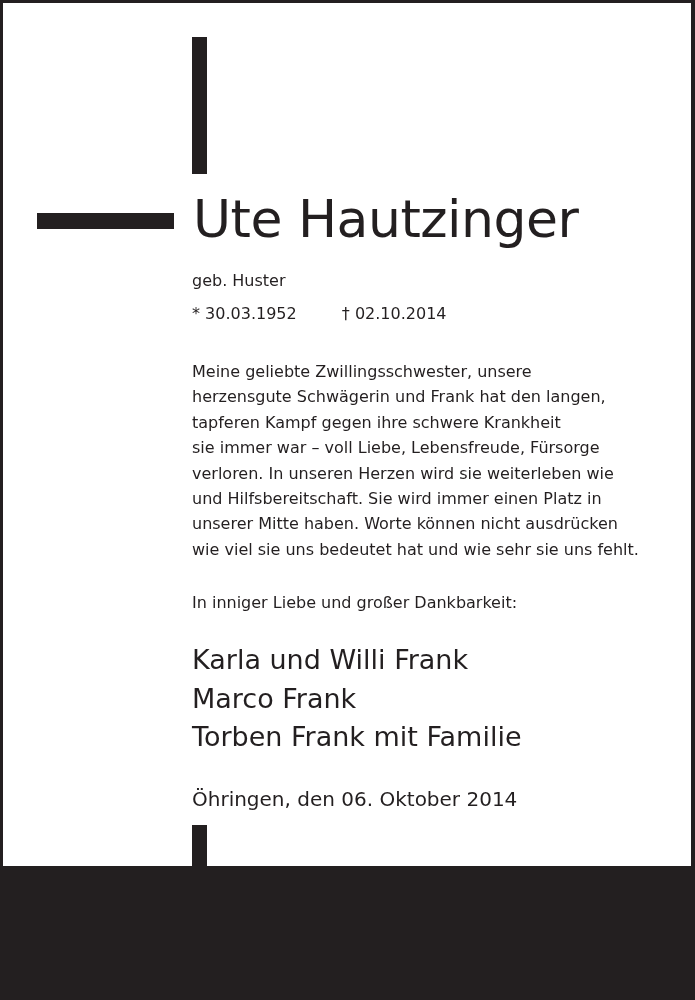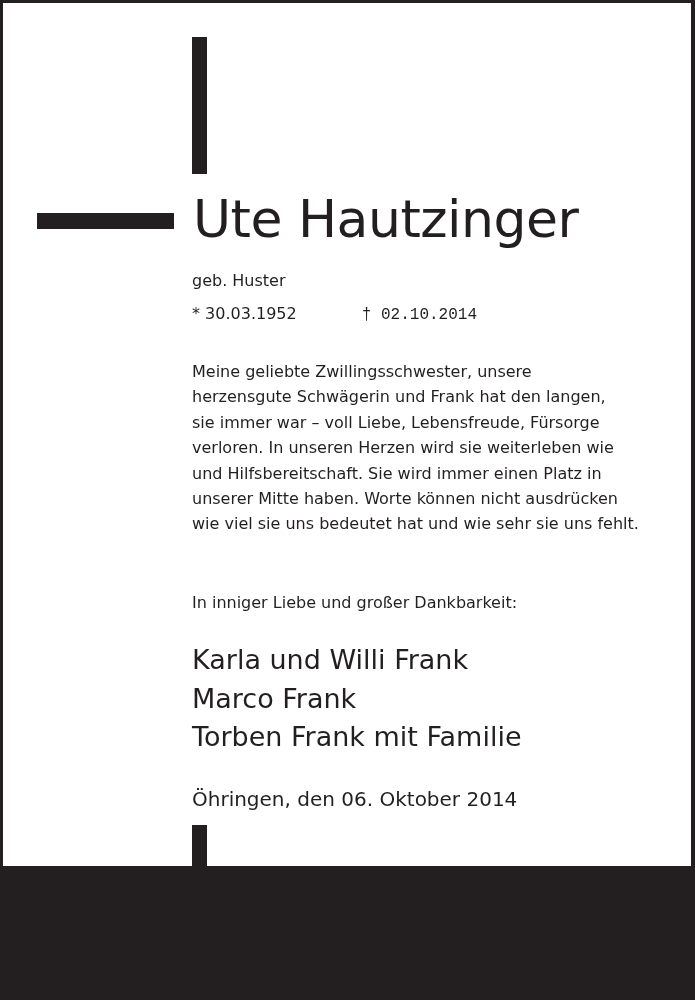--- a/index.html
+++ b/index.html
@@ -17,21 +17,21 @@
   .bar-top { left: 189px; top: 34px; width: 15px; height: 137px; }
   .bar-left { left: 34px; top: 210px; width: 137px; height: 16px; }
   .bar-bottom { left: 189px; top: 822px; width: 15px; height: 137px; }
   .name {
     position: absolute; left: 190px; top: 186px;
     font-size: 52px; letter-spacing: -0.5px; line-height: 60px; white-space: nowrap;
   }
   .maiden { position: absolute; left: 189px; top: 267px; font-size: 16px; line-height: 22px; }
   .dates { position: absolute; left: 189px; top: 300px; font-size: 16px; line-height: 22px; white-space: nowrap; }
   .dates span { display: inline-block; }
-  .death { margin-left: 60px; font-family: Liberation Mono, monospace; }
+  .death { margin-left: 40px; }
   .body-text {
     position: absolute; left: 189px; top: 356px; width: 470px;
     font-size: 16px; line-height: 25.4px;
   }
   .body-text div { white-space: nowrap; }
   .thanks { position: absolute; left: 189px; top: 589px; font-size: 16px; line-height: 22px; white-space: nowrap; }
   .mourners { position: absolute; left: 189px; top: 638px; font-size: 27px; line-height: 38.5px; }
   .mourners div { white-space: nowrap; }
   .place { position: absolute; left: 189px; top: 785px; font-size: 20px; line-height: 22px; white-space: nowrap; }
 </style>
@@ -46,20 +46,21 @@
   <div class="name">Ute Hautzinger</div>
   <div class="maiden">geb. Huster</div>
   <div class="dates">
     <span>* 30.03.1952</span>
     <span class="death">† 02.10.2014</span>
   </div>
 
   <div class="body-text">
     <div>Meine geliebte Zwillingsschwester, unsere</div>
     <div>herzensgute Schwägerin und Frank hat den langen,</div>
+    <div>tapferen Kampf gegen ihre schwere Krankheit</div>
     <div>sie immer war – voll Liebe, Lebensfreude, Fürsorge</div>
     <div>verloren. In unseren Herzen wird sie weiterleben wie</div>
     <div>und Hilfsbereitschaft. Sie wird immer einen Platz in</div>
     <div>unserer Mitte haben. Worte können nicht ausdrücken</div>
     <div>wie viel sie uns bedeutet hat und wie sehr sie uns fehlt.</div>
   </div>
 
   <div class="thanks">In inniger Liebe und großer Dankbarkeit:</div>
 
   <div class="mourners">

